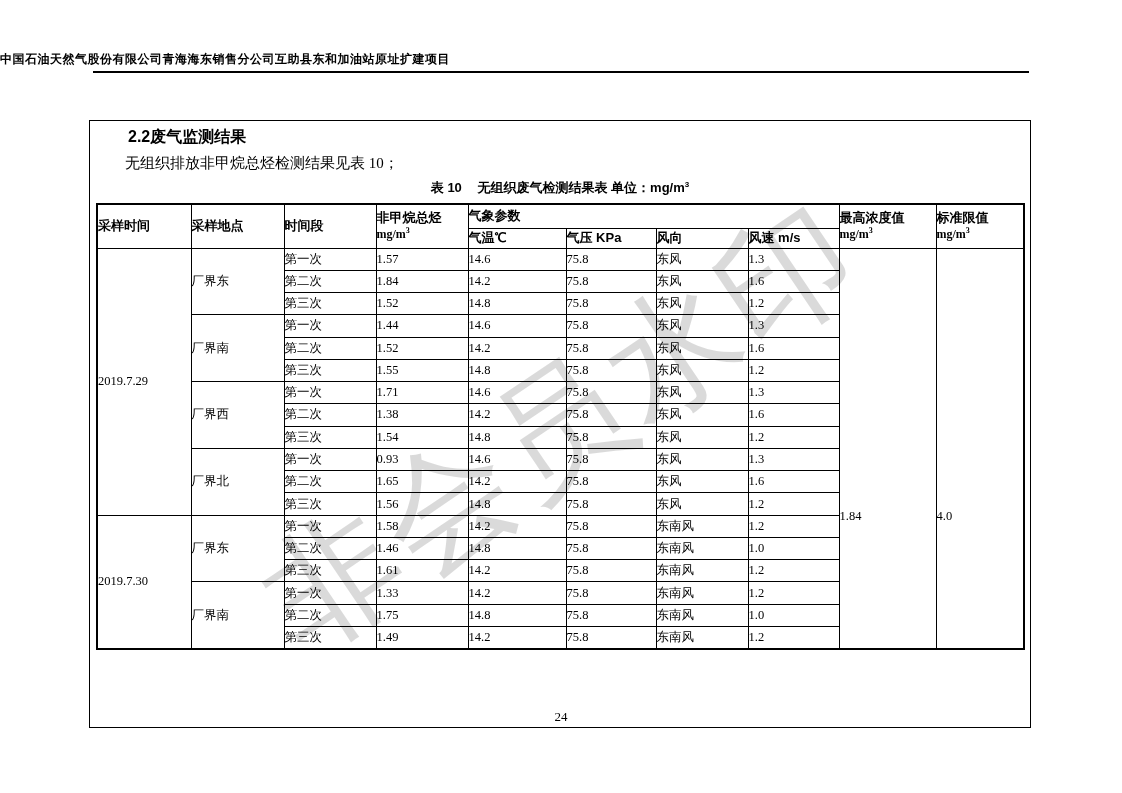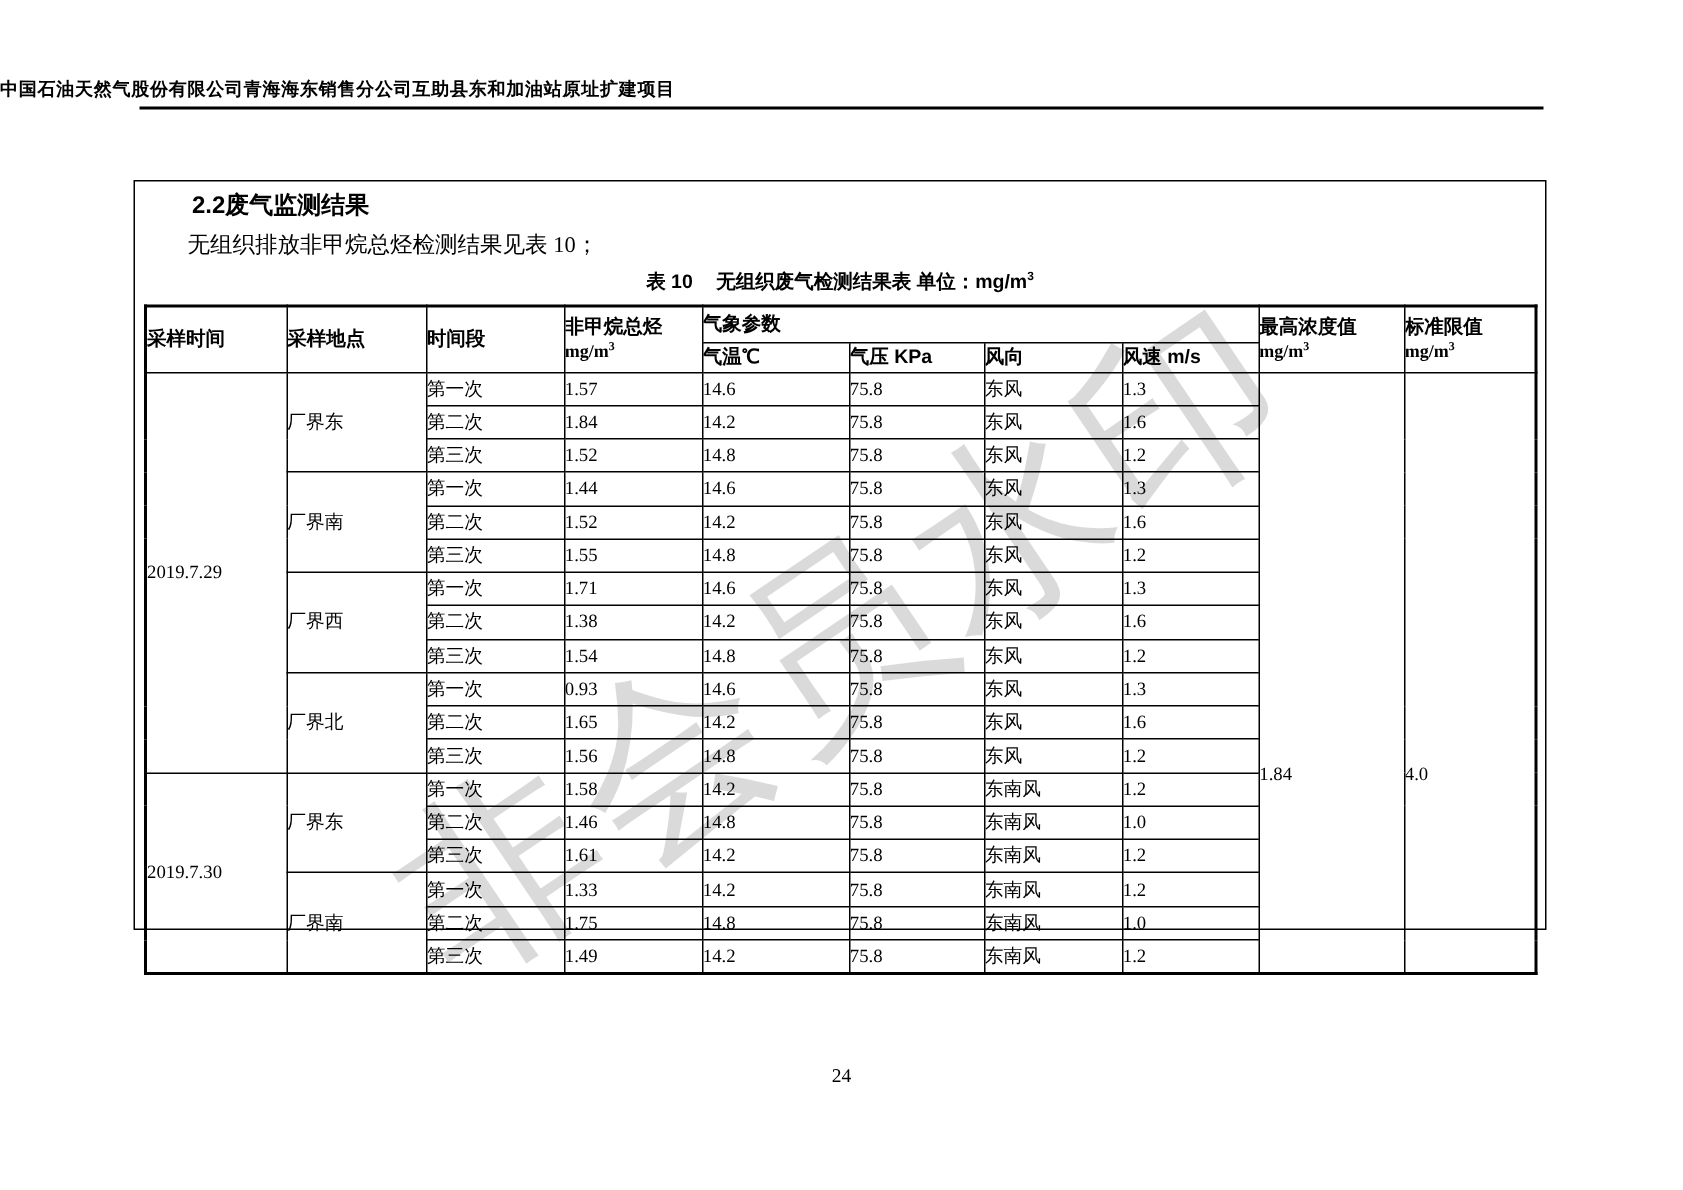--- a/index.html
+++ b/index.html
@@ -20,21 +20,21 @@
 
   .watermark {
     position:absolute; left:562px; top:428px; z-index:0;
     transform:translate(-50%,-50%) rotate(-34deg);
     font-size:132px; letter-spacing:4px; white-space:nowrap;
     color:#000; opacity:0.14; font-family:"Liberation Sans", sans-serif;
     pointer-events:none;
   }
 
   .content-box {
-    position:absolute; left:89px; top:120px; width:942px; height:500px;
+    position:absolute; left:89px; top:120px; width:942px; height:608px;
     border:1px solid #000; box-sizing:border-box; z-index:1;
   }
   .section-heading {
     position:absolute; left:38px; top:6px;
     font-size:16px; font-weight:bold;
   }
   .intro-text {
     position:absolute; left:35px; top:33px; font-size:15px;
   }
   .table-caption {

